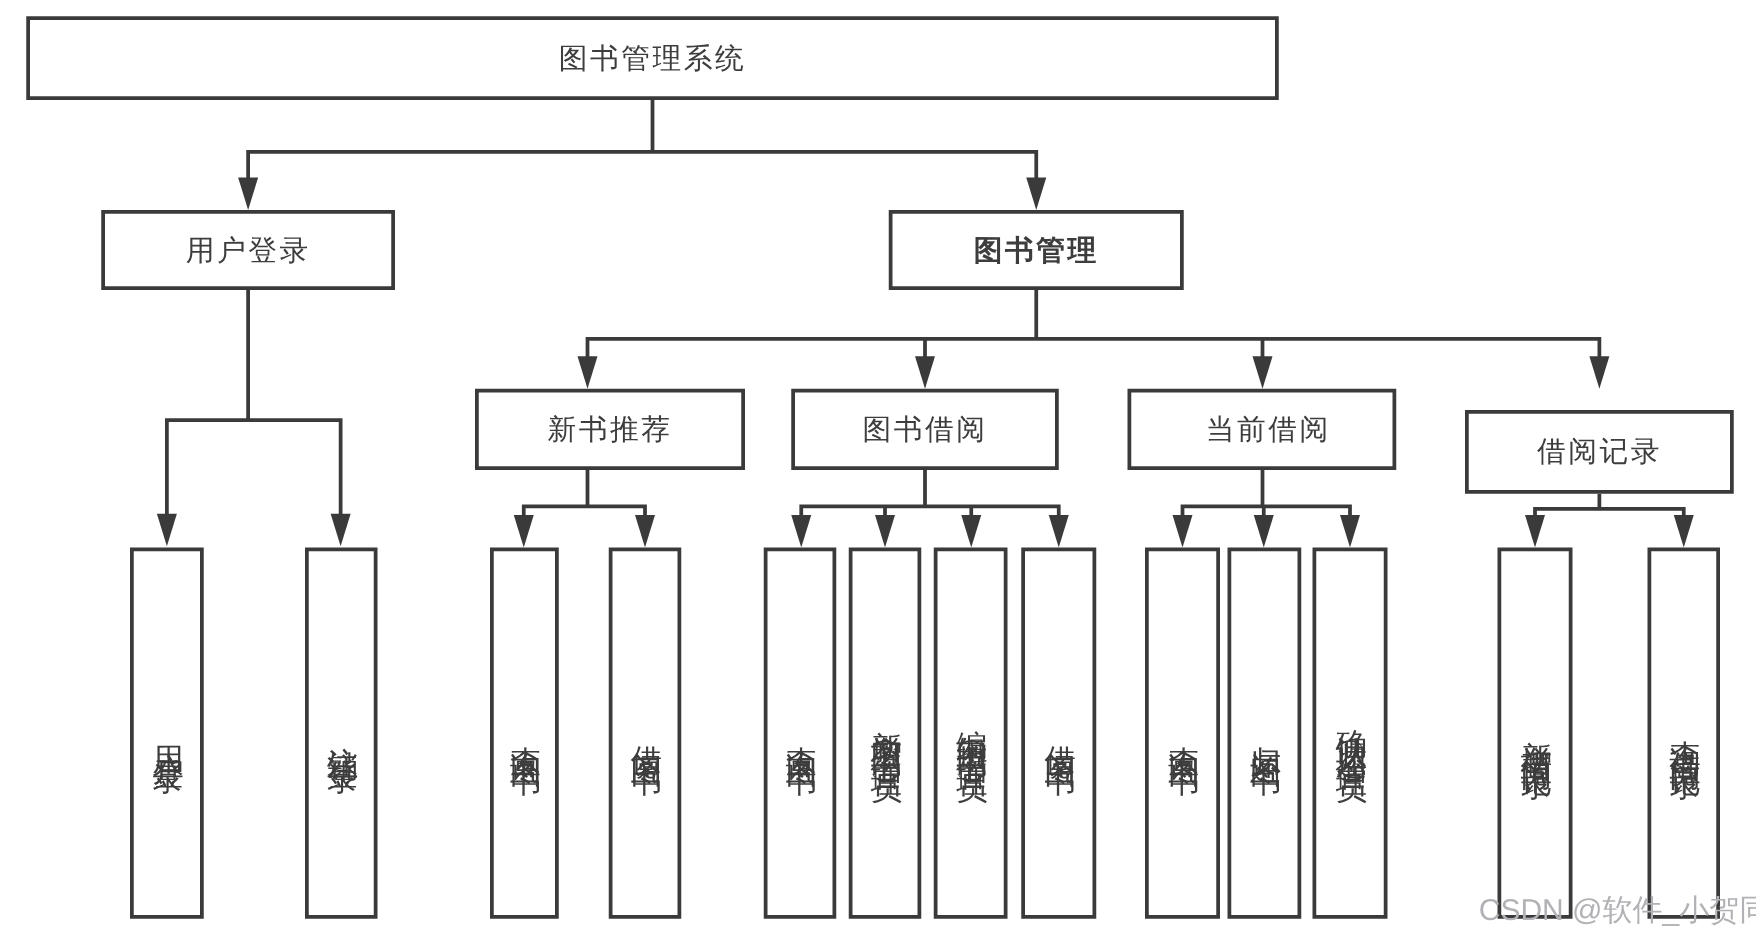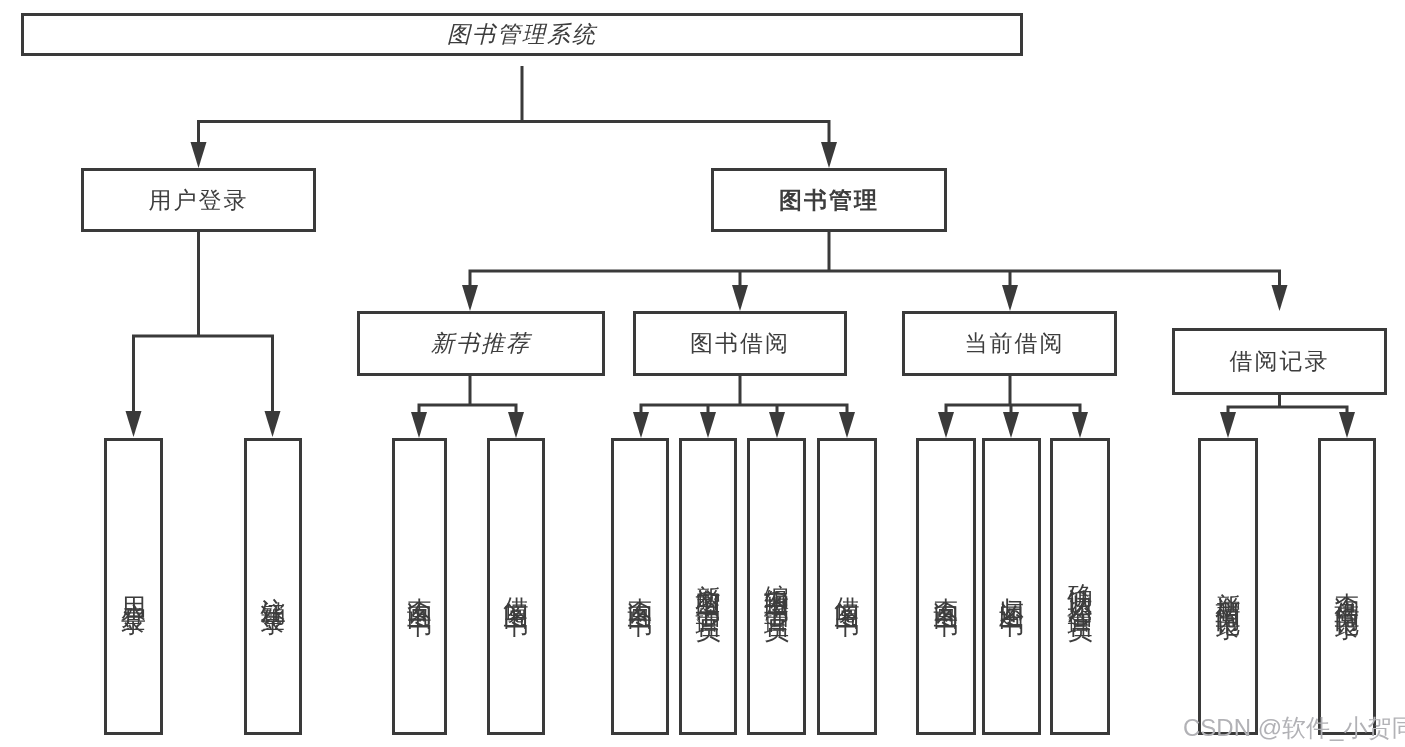--- a/index.html
+++ b/index.html
@@ -47,24 +47,24 @@
   .watermark {
     position: absolute;
     left: 1183px;
     top: 712px;
     font-size: 24px;
     color: #b2b2b6;
     white-space: nowrap;
     z-index: 5;
   }
   
-  #n-root        { left: 21px;   top: 13px;  width: 1002px; height: 43px; font-style: italic; }
+  #n-root        { left: 21px;   top: 13px;  width: 1002px; height: 67px; }
   #n-user-login  { left: 81px;   top: 168px; width: 235px;  height: 64px; }
   #n-book-mgmt   { left: 711px;  top: 168px; width: 236px;  height: 64px; font-weight: bold; }
-  #n-new-book    { left: 357px;  top: 311px; width: 248px;  height: 65px; font-style: italic; }
+  #n-new-book    { left: 380px;  top: 311px; width: 216px;  height: 65px; }
   #n-borrow      { left: 633px;  top: 311px; width: 214px;  height: 65px; text-align: right; }
   #n-current     { left: 902px;  top: 311px; width: 215px;  height: 65px; padding-left: 10px; }
   #n-records     { left: 1172px; top: 328px; width: 215px;  height: 67px; }
   
   .vbox { top: 438px; height: 297px; }
   #v-login       { left: 104px;  width: 59px; }
   #v-logout      { left: 244px;  width: 58px; }
   #v-nb-query    { left: 392px;  width: 55px; }
   #v-nb-borrow   { left: 487px;  width: 58px; }
   #v-bb-query    { left: 611px;  width: 58px; }

